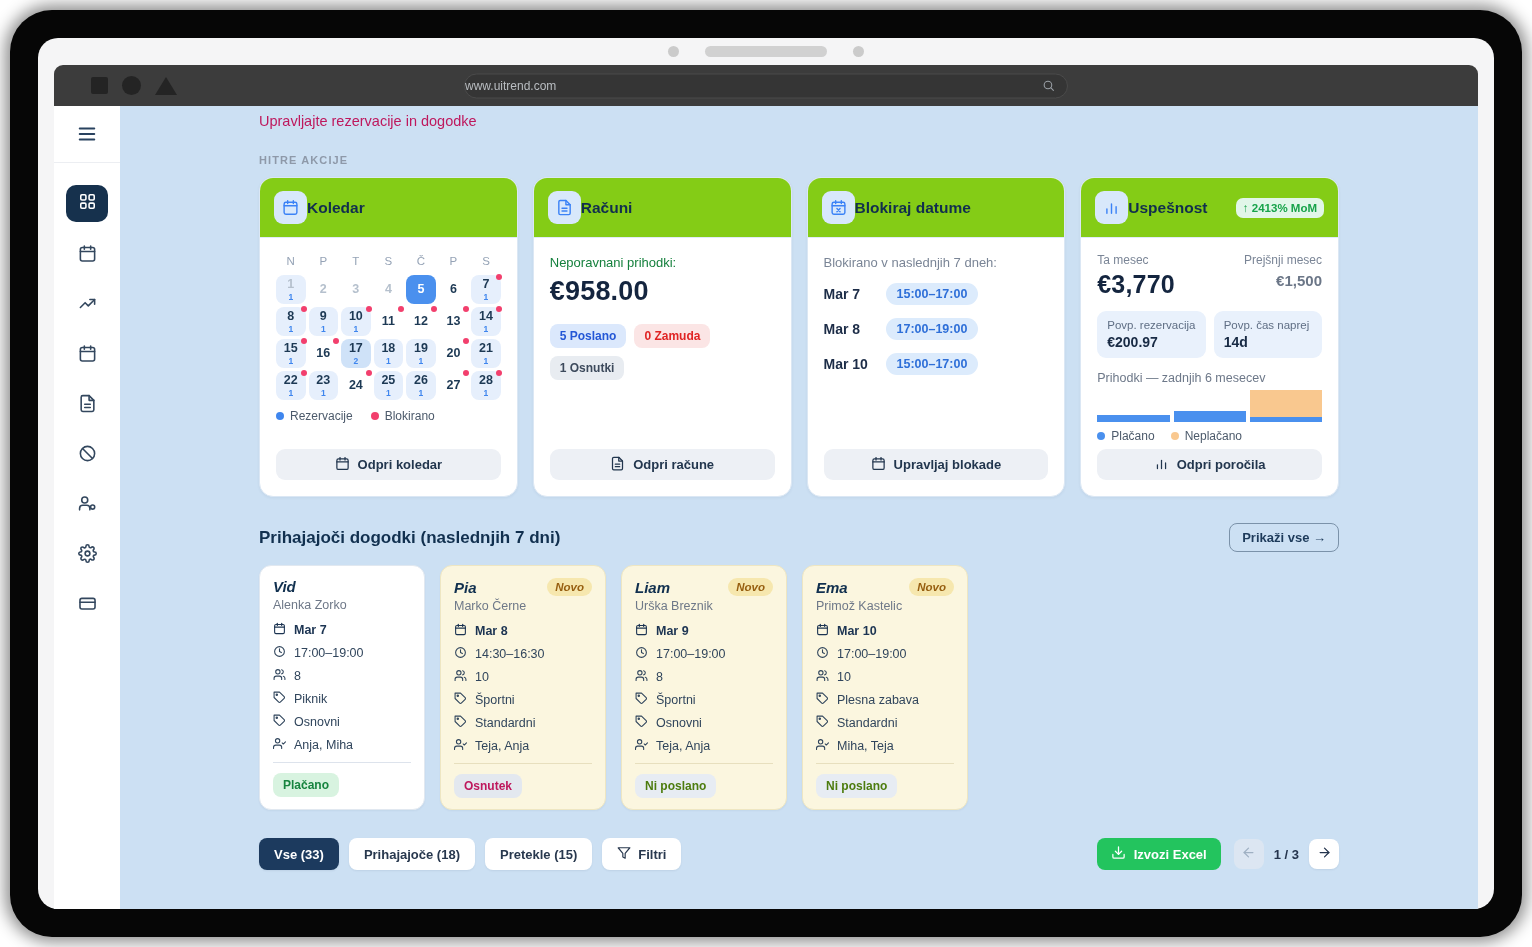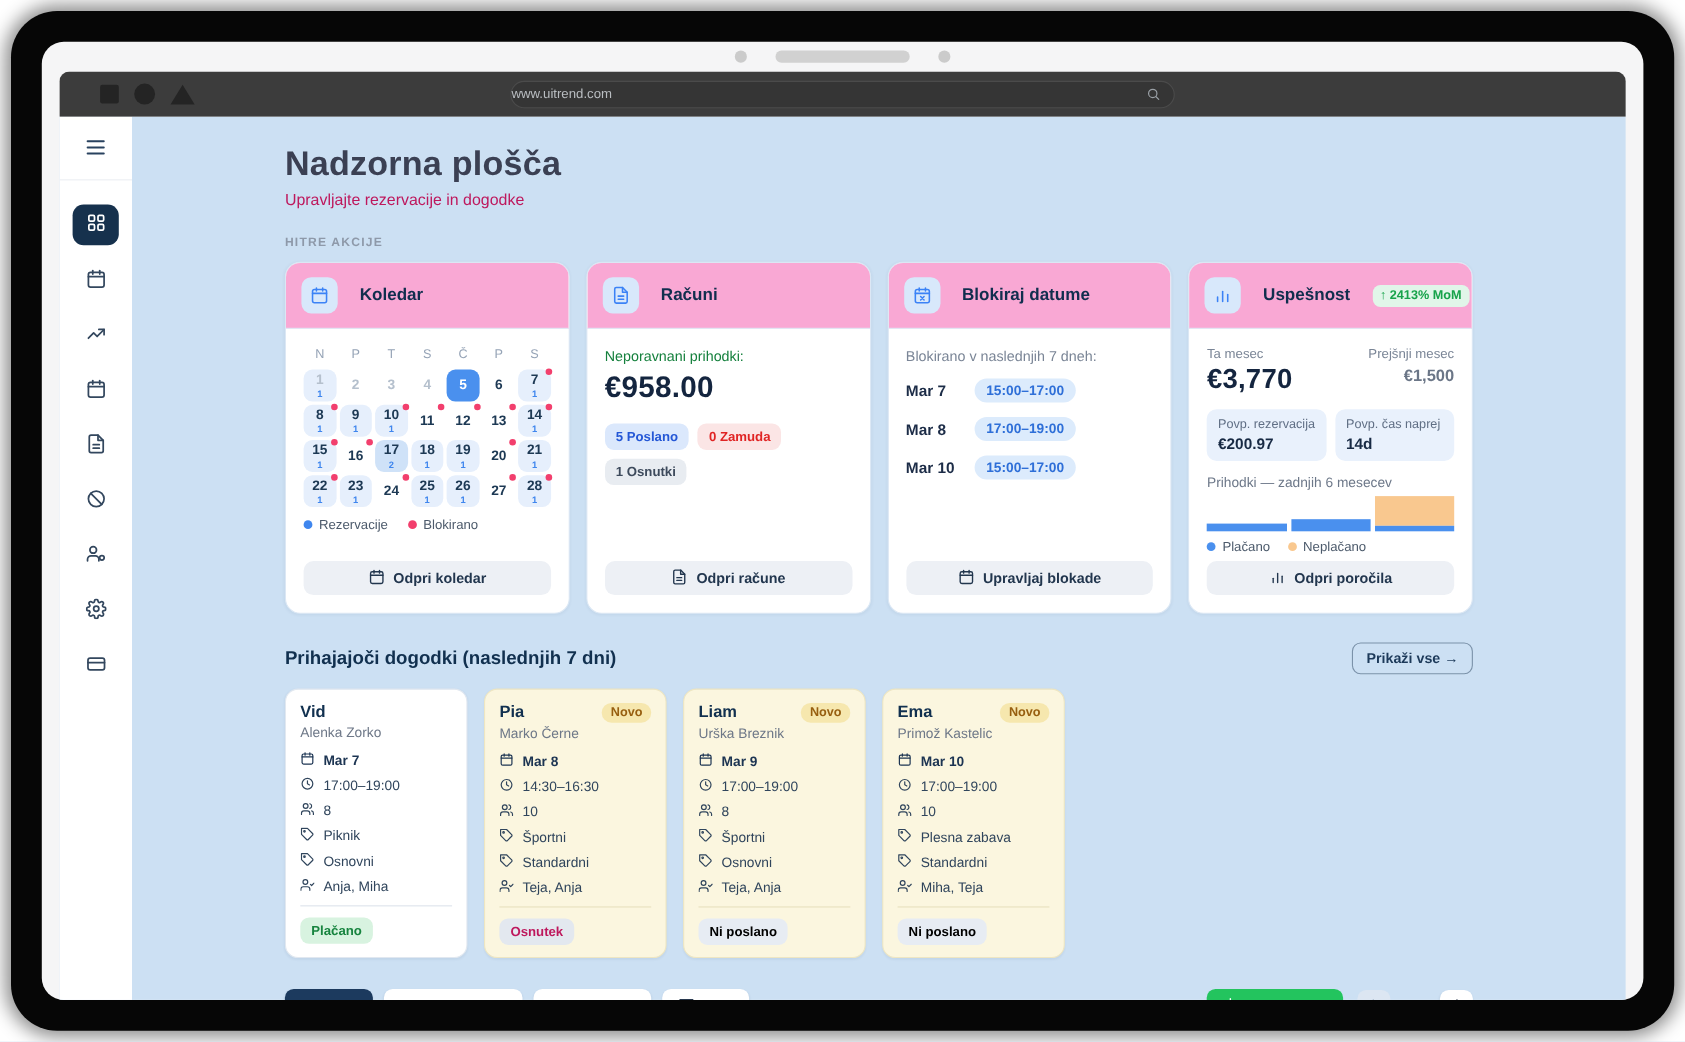--- a/index.html
+++ b/index.html
@@ -32,21 +32,21 @@
   .content { width:1080px; }
 
   
   .page-title { margin-top:25px; font-size:31px; font-weight:700; color:#3b4053; letter-spacing:.2px; }
   .page-sub { margin-top:7px; font-size:14.5px; color:#be185d; }
   .section-label { margin-top:25px; font-size:11px; font-weight:700; letter-spacing:1.1px; color:#8e99a9; }
 
   
   .qa-row { display:flex; gap:15px; margin-top:11px; }
   .qa-card { flex:1; background:#ffffff; border:1px solid #dbe7f4; border-radius:14px; height:320px; display:flex; flex-direction:column; box-shadow:0 1px 3px rgba(20,45,80,.06); overflow:hidden; }
-  .qa-head { background:#f9a8d4; border-bottom:1px solid #e0ebf7; display:flex; align-items:center; gap:20px; padding:13px 14px; flex-shrink:0; }
+  .qa-head { background:#84cc16; border-bottom:1px solid #e0ebf7; display:flex; align-items:center; gap:0; padding:13px 14px; flex-shrink:0; }
   .qa-ico { width:33px; height:33px; border-radius:9px; background:#d8e8fb; color:#3b82f6; display:flex; align-items:center; justify-content:center; flex-shrink:0; }
   .qa-title { font-size:15.5px; font-weight:700; color:#112e4e; }
   .mom-badge { margin-left:auto; background:#e1f6e9; color:#17a34a; font-size:11.5px; font-weight:700; padding:4px 7px; border-radius:7px; white-space:nowrap; }
   .qa-body { flex:1; padding:13px 16px 0; min-height:0; }
   .qa-foot { padding:0 16px 16px; }
   .qa-btn { width:100%; height:31px; background:#edf0f5; border:none; border-radius:9px; display:flex; align-items:center; justify-content:center; gap:8px; font-size:13px; font-weight:700; color:#22364e; cursor:pointer; font-family:inherit; }
 
   
   .cal-grid { display:grid; grid-template-columns:repeat(7,1fr); column-gap:3px; row-gap:3px; margin-top:1px; }
   .cal-h { text-align:center; font-size:11.5px; color:#95a3b6; padding:3px 0 5px; }
@@ -95,33 +95,33 @@
   .seg-orange { background:#f9c88f; }
   .perf-legend { display:flex; gap:16px; margin-top:7px; font-size:12px; color:#4c5a6b; }
 
   
   .ev-header { display:flex; align-items:center; justify-content:space-between; margin-top:26px; }
   .ev-title { font-size:17px; font-weight:700; color:#11304f; }
   .show-all { border:1.5px solid #7b92a9; background:transparent; border-radius:8px; padding:6px 12px; font-size:13px; font-weight:600; color:#1d3a5a; cursor:pointer; font-family:inherit; }
   .ev-cards { display:flex; gap:15px; margin-top:13px; }
   .event-card { width:166px; background:#ffffff; border:1px solid #e1e8f0; border-radius:12px; padding:12px 13px 11px; box-shadow:0 1px 2px rgba(20,45,80,.05); cursor:pointer; }
   .event-card.warm { background:#fbf6df; border-color:#eee6c2; }
-  .ev-head { display:flex; align-items:flex-start; justify-content:space-between; }
+  .ev-head { display:flex; align-items:center; justify-content:space-between;font-style:italic; }
   .ev-name { font-size:15px; font-weight:700; color:#11304f; }
   .ev-novo { background:#f6e7ae; color:#975f10; font-size:11.5px; font-weight:700; padding:3px 8px; border-radius:9px; }
   .ev-contact { font-size:12.5px; color:#6e7888; margin-top:3px; }
   .ev-detail { display:flex; align-items:center; gap:8px; margin-top:7px; font-size:12.5px; color:#30455c; }
   .ev-detail.first { margin-top:10px; font-weight:700; color:#1c3452; }
   .ev-detail svg { flex-shrink:0; }
   .ev-div { border-top:1px solid #dde3ec; margin-top:9px; }
   .warm .ev-div { border-color:#e7dfbe; }
   .ev-status { display:inline-block; margin-top:10px; font-size:12px; font-weight:700; padding:5px 10px; border-radius:8px; }
   .st-paid { background:#d8f3e0; color:#17843f; }
   .st-draft { background:#e3e8ef; color:#be185d; }
-  .st-notsent { background:#e7ecf3; color:#000000; }
+  .st-notsent { background:#e7ecf3; color:#4d7c0f; }
 
   
   .toolbar { display:flex; align-items:center; margin-top:28px; }
   .chips { display:flex; gap:10px; }
   .chip { height:32px; padding:0 15px; border-radius:8px; background:#ffffff; border:none; font-size:13px; font-weight:600; color:#28384e; display:flex; align-items:center; gap:7px; cursor:pointer; font-family:inherit; box-shadow:0 1px 2px rgba(20,45,80,.08); }
   .chip.active { background:#1c3a5e; color:#ffffff; }
   .toolbar-right { margin-left:auto; display:flex; align-items:center; gap:13px; }
   .export-btn { height:32px; padding:0 14px; background:#23c45e; border:none; border-radius:8px; color:#ffffff; font-size:13px; font-weight:700; display:flex; align-items:center; gap:8px; cursor:pointer; font-family:inherit; }
   .pager { display:flex; align-items:center; gap:10px; }
   .pg-btn { width:30px; height:30px; border-radius:8px; border:none; display:flex; align-items:center; justify-content:center; cursor:pointer; }
@@ -232,21 +232,20 @@
                     <rect x="2.5" y="5.5" width="19" height="13.5" rx="2.5"></rect>
                     <line x1="2.5" y1="10.5" x2="21.5" y2="10.5"></line>
                   </svg></span>
               </div>
           </nav>
         </aside>
 
         <section class="main">
           <div class="content">
 
-            <h1 class="page-title">Nadzorna plošča</h1>
             <p class="page-sub">Upravljajte rezervacije in dogodke</p>
             <div class="section-label">HITRE AKCIJE</div>
 
             <div class="qa-row">
 
               <article class="qa-card">
                 <header class="qa-head">
                   <span class="qa-ico">
                       <svg width="17" height="17" viewBox="0 0 24 24" fill="none" stroke="currentColor" stroke-width="2" stroke-linecap="round" stroke-linejoin="round">
                         <rect x="3" y="4.5" width="18" height="17" rx="2.5"></rect>

